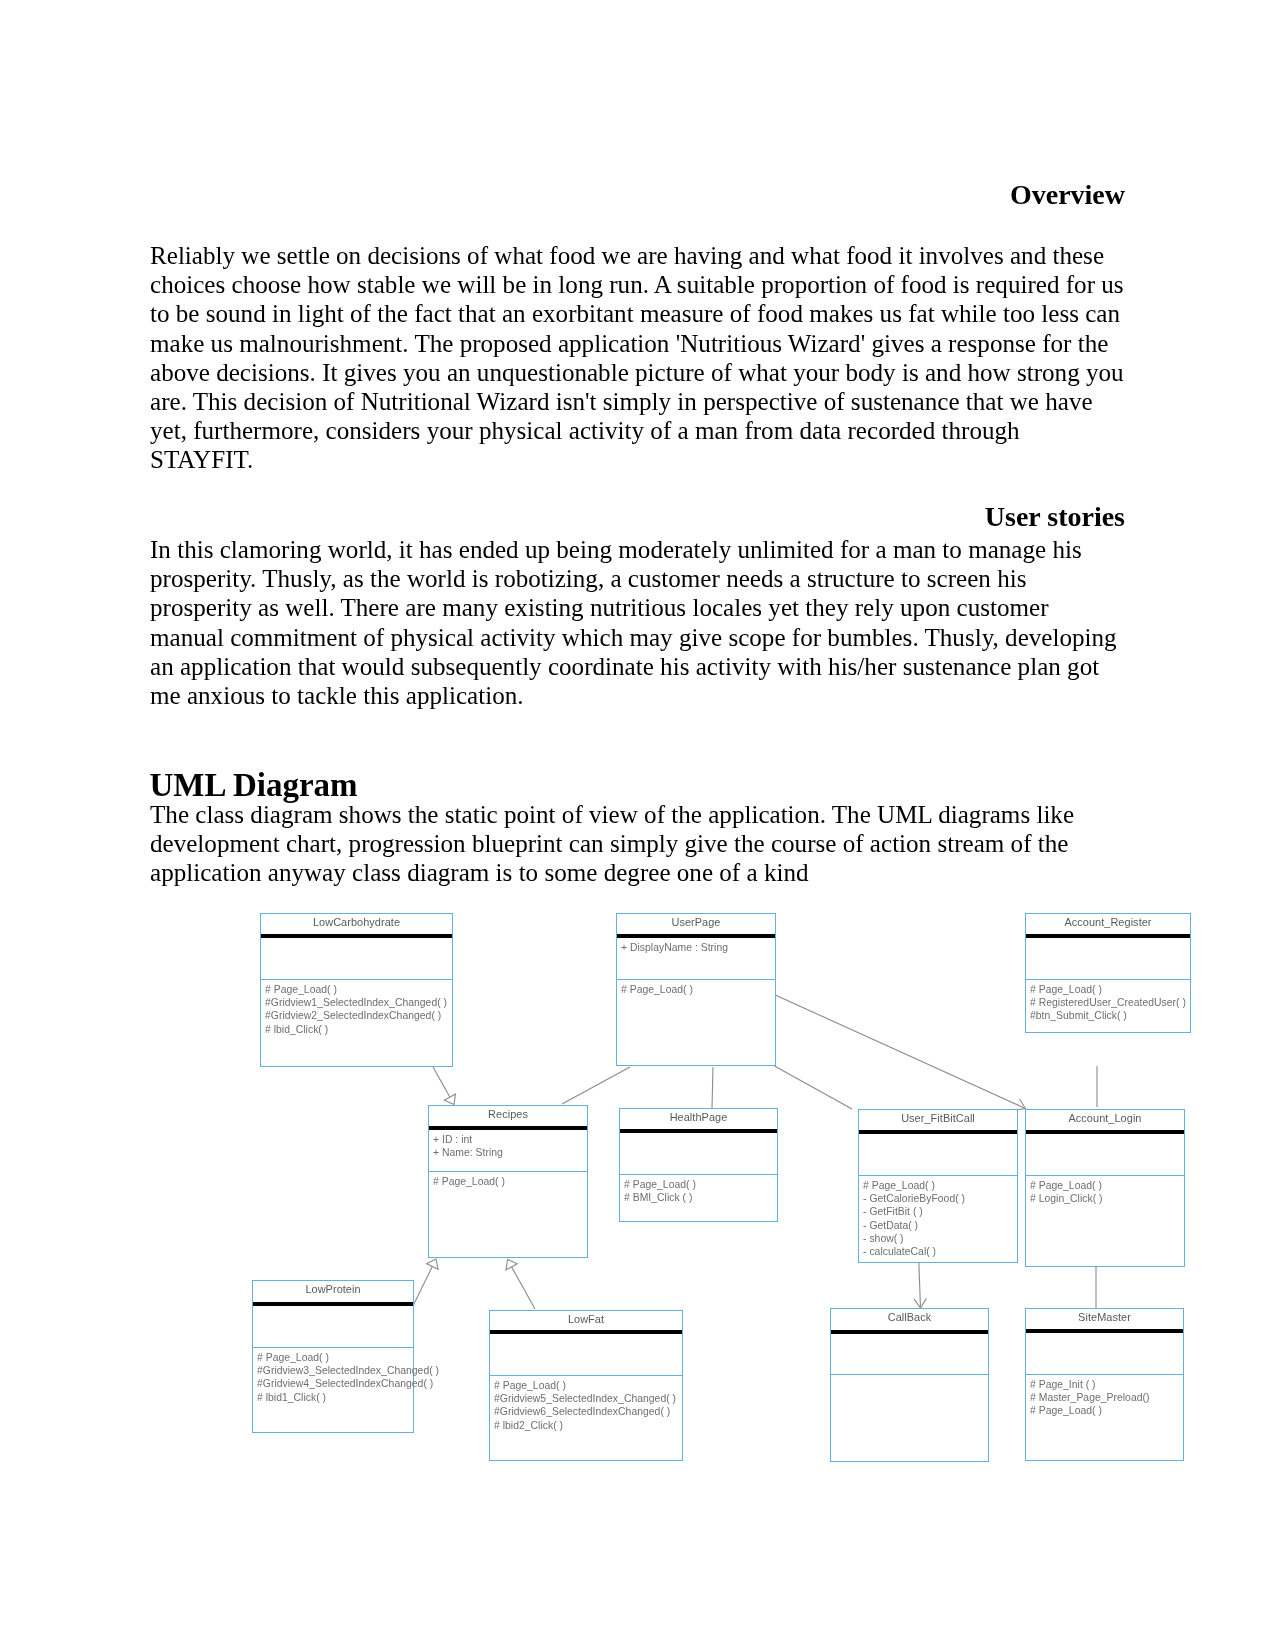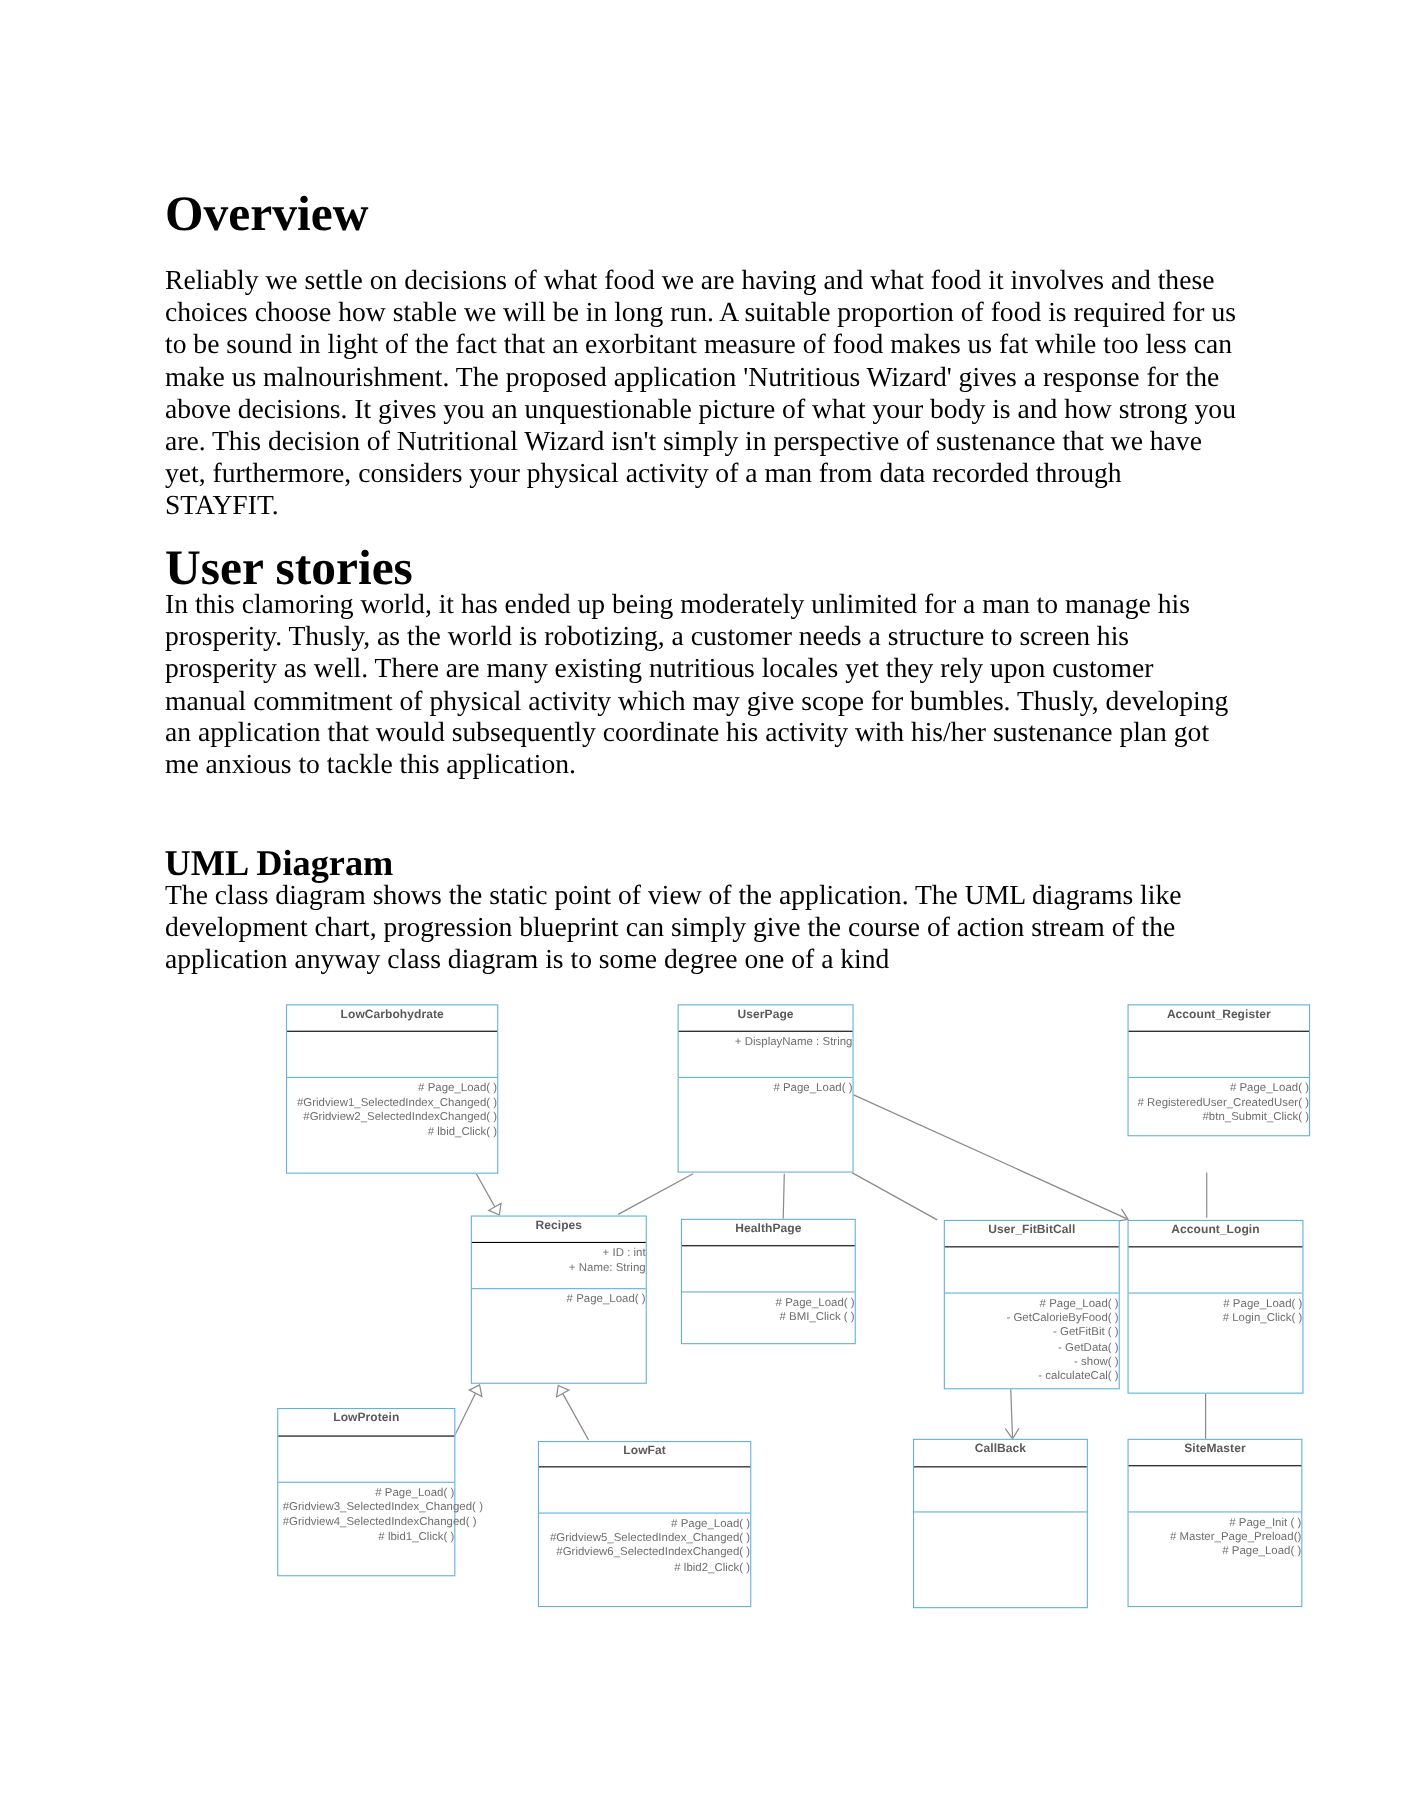--- a/index.html
+++ b/index.html
@@ -1,34 +1,34 @@
 <!DOCTYPE html>
 <html><head>
 <meta charset="utf-8">
 <style>
   html,body{margin:0;padding:0;background:#ffffff;}
   body{width:1275px;height:1651px;font-family:"Liberation Serif",serif;color:#000;
        -webkit-font-smoothing:antialiased;}
   .page{position:relative;width:1275px;height:1651px;overflow:hidden;background:#fff;}
-  .h1{position:absolute;left:150px;width:975px;text-align:left;
-      font-size:45px;font-weight:bold;line-height:33px;}
+  .h1{position:absolute;left:150px;width:975px;text-align:right;
+      font-size:28px;font-weight:bold;line-height:33px;}
   .para{position:absolute;left:150px;width:975px;font-size:25.1px;line-height:29.2px;text-align:left;}
   .sub{position:absolute;left:149.5px;font-size:33px;line-height:29.2px;font-weight:bold;}
   
   #uml{position:absolute;left:0;top:0;width:1275px;height:1651px;}
   .cls{position:absolute;box-sizing:border-box;border:1.2px solid #62b0dd;background:#fff;}
-  .cls .hd{box-sizing:border-box;border-bottom:1px solid #000000;text-align:center;
+  .cls .hd{box-sizing:border-box;border-bottom:4px solid #000000;text-align:center;
            font-family:"Liberation Sans",sans-serif;font-size:10.95px;color:#5a5a5a;
            display:flex;align-items:flex-start;justify-content:center;letter-spacing:0.05px;
-           padding-top:3px;line-height:11px;font-weight:bold;}
+           padding-top:3px;line-height:11px;}
   .cls .attr{box-sizing:border-box;border-bottom:1.2px solid #62b0dd;padding:3px 0 0 4px;
              font-family:"Liberation Sans",sans-serif;font-size:10.4px;color:#6e6e6e;}
   .cls .ops{box-sizing:border-box;padding:3px 0 0 4px;
             font-family:"Liberation Sans",sans-serif;font-size:10.4px;color:#6e6e6e;}
-  .cls .attr div,.cls .ops div{line-height:13.2px;white-space:pre;letter-spacing:0.02px;text-align:right;}
+  .cls .attr div,.cls .ops div{line-height:13.2px;white-space:pre;letter-spacing:0.02px;}
 </style>
 </head>
 <body>
 
 <div class="page">
 
   <div class="h1" style="top:177.5px">Overview</div>
   <div class="para" style="top:241px">Reliably we settle on decisions of what food we are having and what food it involves and these choices choose how stable we will be in long run. A suitable proportion of food is required for us to be sound in light of the fact that an exorbitant measure of food makes us fat while too less can make us malnourishment. The proposed application 'Nutritious Wizard' gives a response for the above decisions. It gives you an unquestionable picture of what your body is and how strong you are. This decision of Nutritional Wizard isn't simply in perspective of sustenance that we have yet, furthermore, considers your physical activity of a man from data recorded through STAYFIT.</div>
 
   <div class="h1" style="top:500px">User stories</div>

